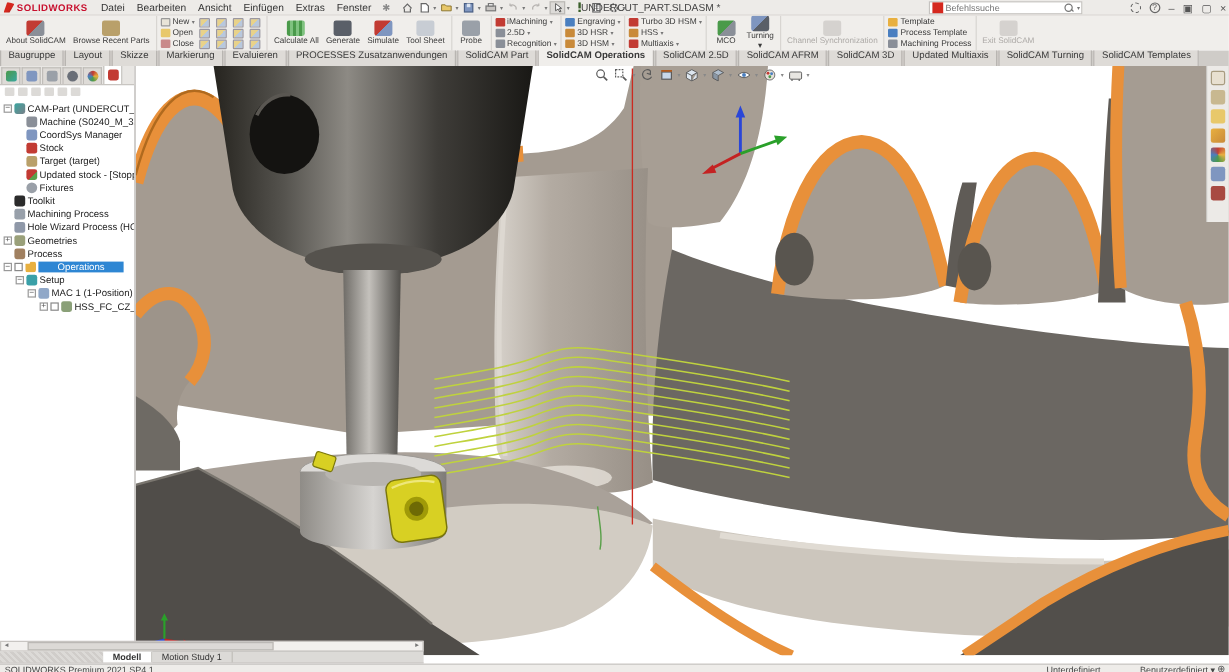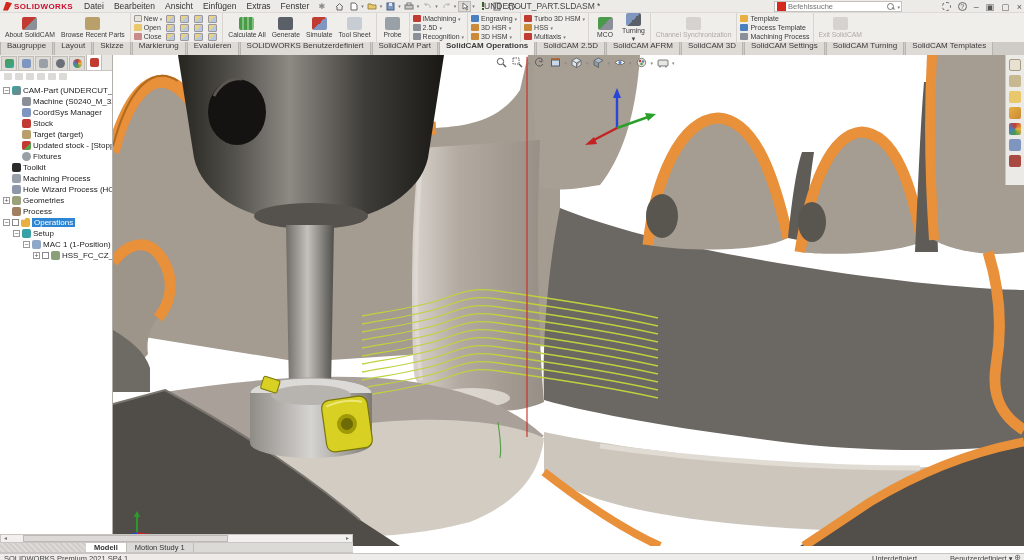--- a/index.html
+++ b/index.html
@@ -73,21 +73,21 @@
   #filterrow .fi { width:8px; height:7px; background:#dcdad7; border-radius:1px; }
   #tree { padding-top:3px; font-size:8px; color:#222; }
   .trow { display:flex; align-items:center; height:11px; white-space:nowrap; overflow:hidden; }
   .d0 { padding-left:3px; } .d1 { padding-left:13px; } .d2 { padding-left:23px; } .d3 { padding-left:33px; }
   .texp { width:7px; height:7px; border:1px solid #999; background:#fff; color:#555; font-size:7px;
     line-height:5px; text-align:center; margin-right:2px; flex:none; }
   .texp-sp { width:9px; flex:none; }
   .tcb { width:7px; height:7px; border:1px solid #888; background:#fff; margin-right:2px; flex:none; }
   .tico { width:9px; height:9px; border-radius:2px; margin-right:2px; flex:none; }
   .tlabel { overflow:hidden; text-overflow:clip; }
-  .trow.sel .tlabel { background:#2e86d3; color:#fff; padding:0 2px; }
+  .trow.sel .tlabel { background:#2e86d3; color:#fff; padding:0 16px; }
   .i-campart{background:linear-gradient(135deg,#3aa6a0,#7a7f88);} .i-machine{background:#8a8f98;}
   .i-coordsys{background:#7f96c0;} .i-stock{background:#c23b33;} .i-target{background:#b9a06a;}
   .i-updated{background:linear-gradient(135deg,#c23b33 60%,#5aa04a 60%);} .i-settings{background:#9aa0a8;border-radius:50%;}
   .i-toolkit{background:#2b2b2b;} .i-mproc{background:#98a0aa;} .i-holewiz{background:#8f98a8;}
   .i-geom{background:#9aa07a;} .i-fixtures{background:#a08060;}
   .i-operations{background:#e8b040; clip-path:polygon(0 20%,40% 20%,50% 0,100% 0,100% 100%,0 100%);}
   .i-setup{background:#3aa0a8;} .i-mac{background:#90a8c8;} .i-op{background:#8aa078;}
 
   
   #viewport { position:absolute; left:113px; top:55px; width:911px; height:491px; background:#fff; z-index:1; }
@@ -384,27 +384,27 @@
     </div>
   </div>
 </div>
 
 <div id="cmdtabs">
   <span class="ctab">Baugruppe</span>
   <span class="ctab">Layout</span>
   <span class="ctab">Skizze</span>
   <span class="ctab">Markierung</span>
   <span class="ctab">Evaluieren</span>
-  <span class="ctab">SOLIDWORKS Benutzerdefiniert</span>
+  <span class="ctab">PROCESSES Zusatzanwendungen</span>
   <span class="ctab">SolidCAM Part</span>
   <span class="ctab active">SolidCAM Operations</span>
   <span class="ctab">SolidCAM 2.5D</span>
   <span class="ctab">SolidCAM AFRM</span>
   <span class="ctab">SolidCAM 3D</span>
-  <span class="ctab">SolidCAM Settings</span>
+  <span class="ctab">Updated Multiaxis</span>
   <span class="ctab">SolidCAM Turning</span>
   <span class="ctab">SolidCAM Templates</span>
 </div>
 
 <div id="viewport">
 <svg width="911" height="491" viewBox="113 55 911 491" xmlns="http://www.w3.org/2000/svg">
   <defs>
     <linearGradient id="gHolder" x1="0" x2="1">
       <stop offset="0" stop-color="#26241f"></stop>
           <stop offset=".22" stop-color="#55534e"></stop>

